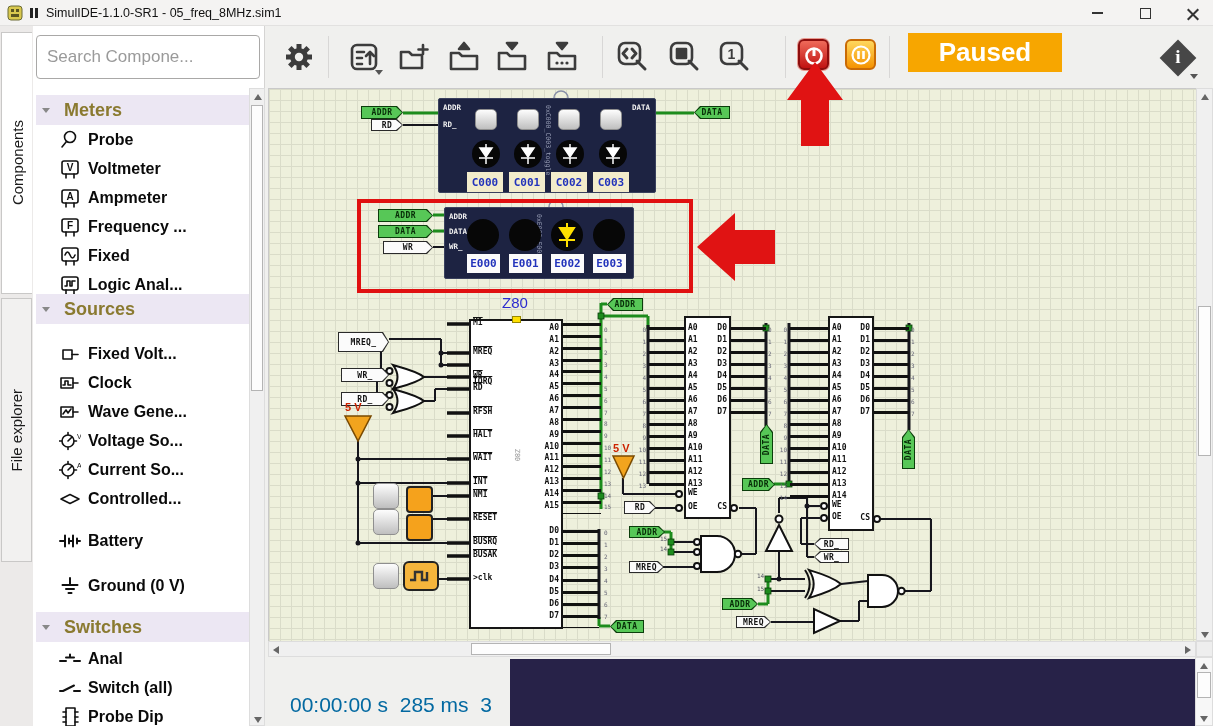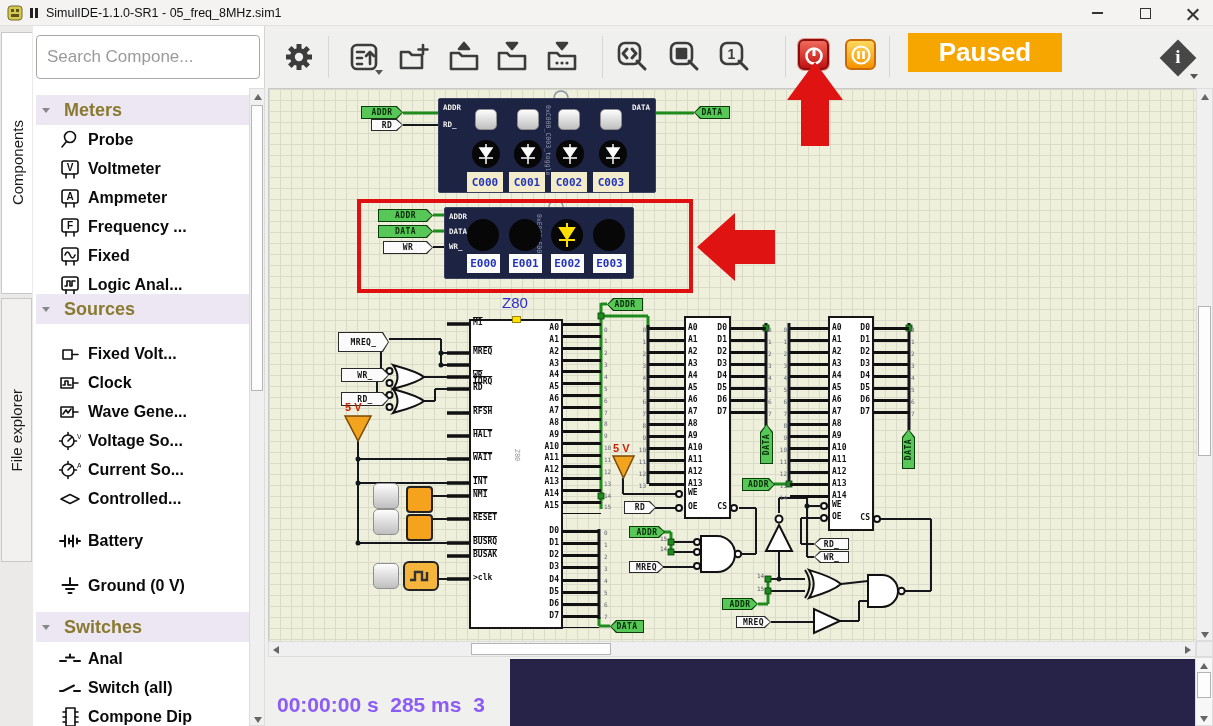--- a/index.html
+++ b/index.html
@@ -100,21 +100,21 @@
   .bluetext{position:absolute;z-index:3;color:#2a2ace;font-size:14.5px;white-space:pre}
   .redtext{position:absolute;z-index:60;color:#e01313;font-weight:bold}
   .railtxt{position:absolute;z-index:3;color:#cc2200;font-weight:bold;font-size:11px}
 
   
   #hscroll{left:268px;top:641px;width:928px;height:16px}
   #vscroll{left:1196px;top:88px;width:17px;height:553px}
   #corner{left:1196px;top:641px;width:17px;height:16px;background:#eeeeee;border:1px solid #ddd}
   #statusbar{left:265px;top:657px;width:948px;height:69px;background:#f0f0ee}
   #simlabel{left:14px;top:7px;font-size:21px;font-weight:bold;color:#000}
-  #simvalue{left:12px;top:36px;font-size:21px;font-weight:bold;color:#8b5cf6;white-space:pre;width:232px;overflow:hidden}
+  #simvalue{left:25px;top:36px;font-size:21px;font-weight:normal;color:#0369a1;white-space:pre;width:232px;overflow:hidden}
   #logpanel{left:245px;top:2px;width:685px;height:67px;background:#272248}
   #logscroll{left:930px;top:0px;width:18px;height:69px;background:#f7f7f7;border:1px solid #ddd}
 
   #overlay{position:absolute;left:0;top:0;z-index:55;pointer-events:none}
 </style>
 </head>
 <body>
 
 <div id="app">
 
@@ -313,21 +313,21 @@
           </span>
           <span class="slabel">Switch (all)</span>
         </div>
       <div class="abs sitem" style="top:614px">
           <span class="sicon">
             <svg width="22" height="22">
               <rect x="7" y="2" width="9" height="18"></rect>
               <path d="M7,6 h-3 M7,11 h-3 M7,16 h-3 M16,6 h3 M16,11 h3 M16,16 h3"></path>
             </svg>
           </span>
-          <span class="slabel">Compone Dip</span>
+          <span class="slabel">Probe Dip</span>
         </div>
     </div>
 
     <div class="abs sb" style="left:216px;top:62px;width:16px;height:638px">
       <div class="car up" style="left:4px;top:5px"></div>
       <div class="sbthumb" style="left:1px;top:16px;width:12px;height:286px"></div>
       <div class="car dn" style="left:4px;top:628px"></div>
     </div>
   </div>
 

